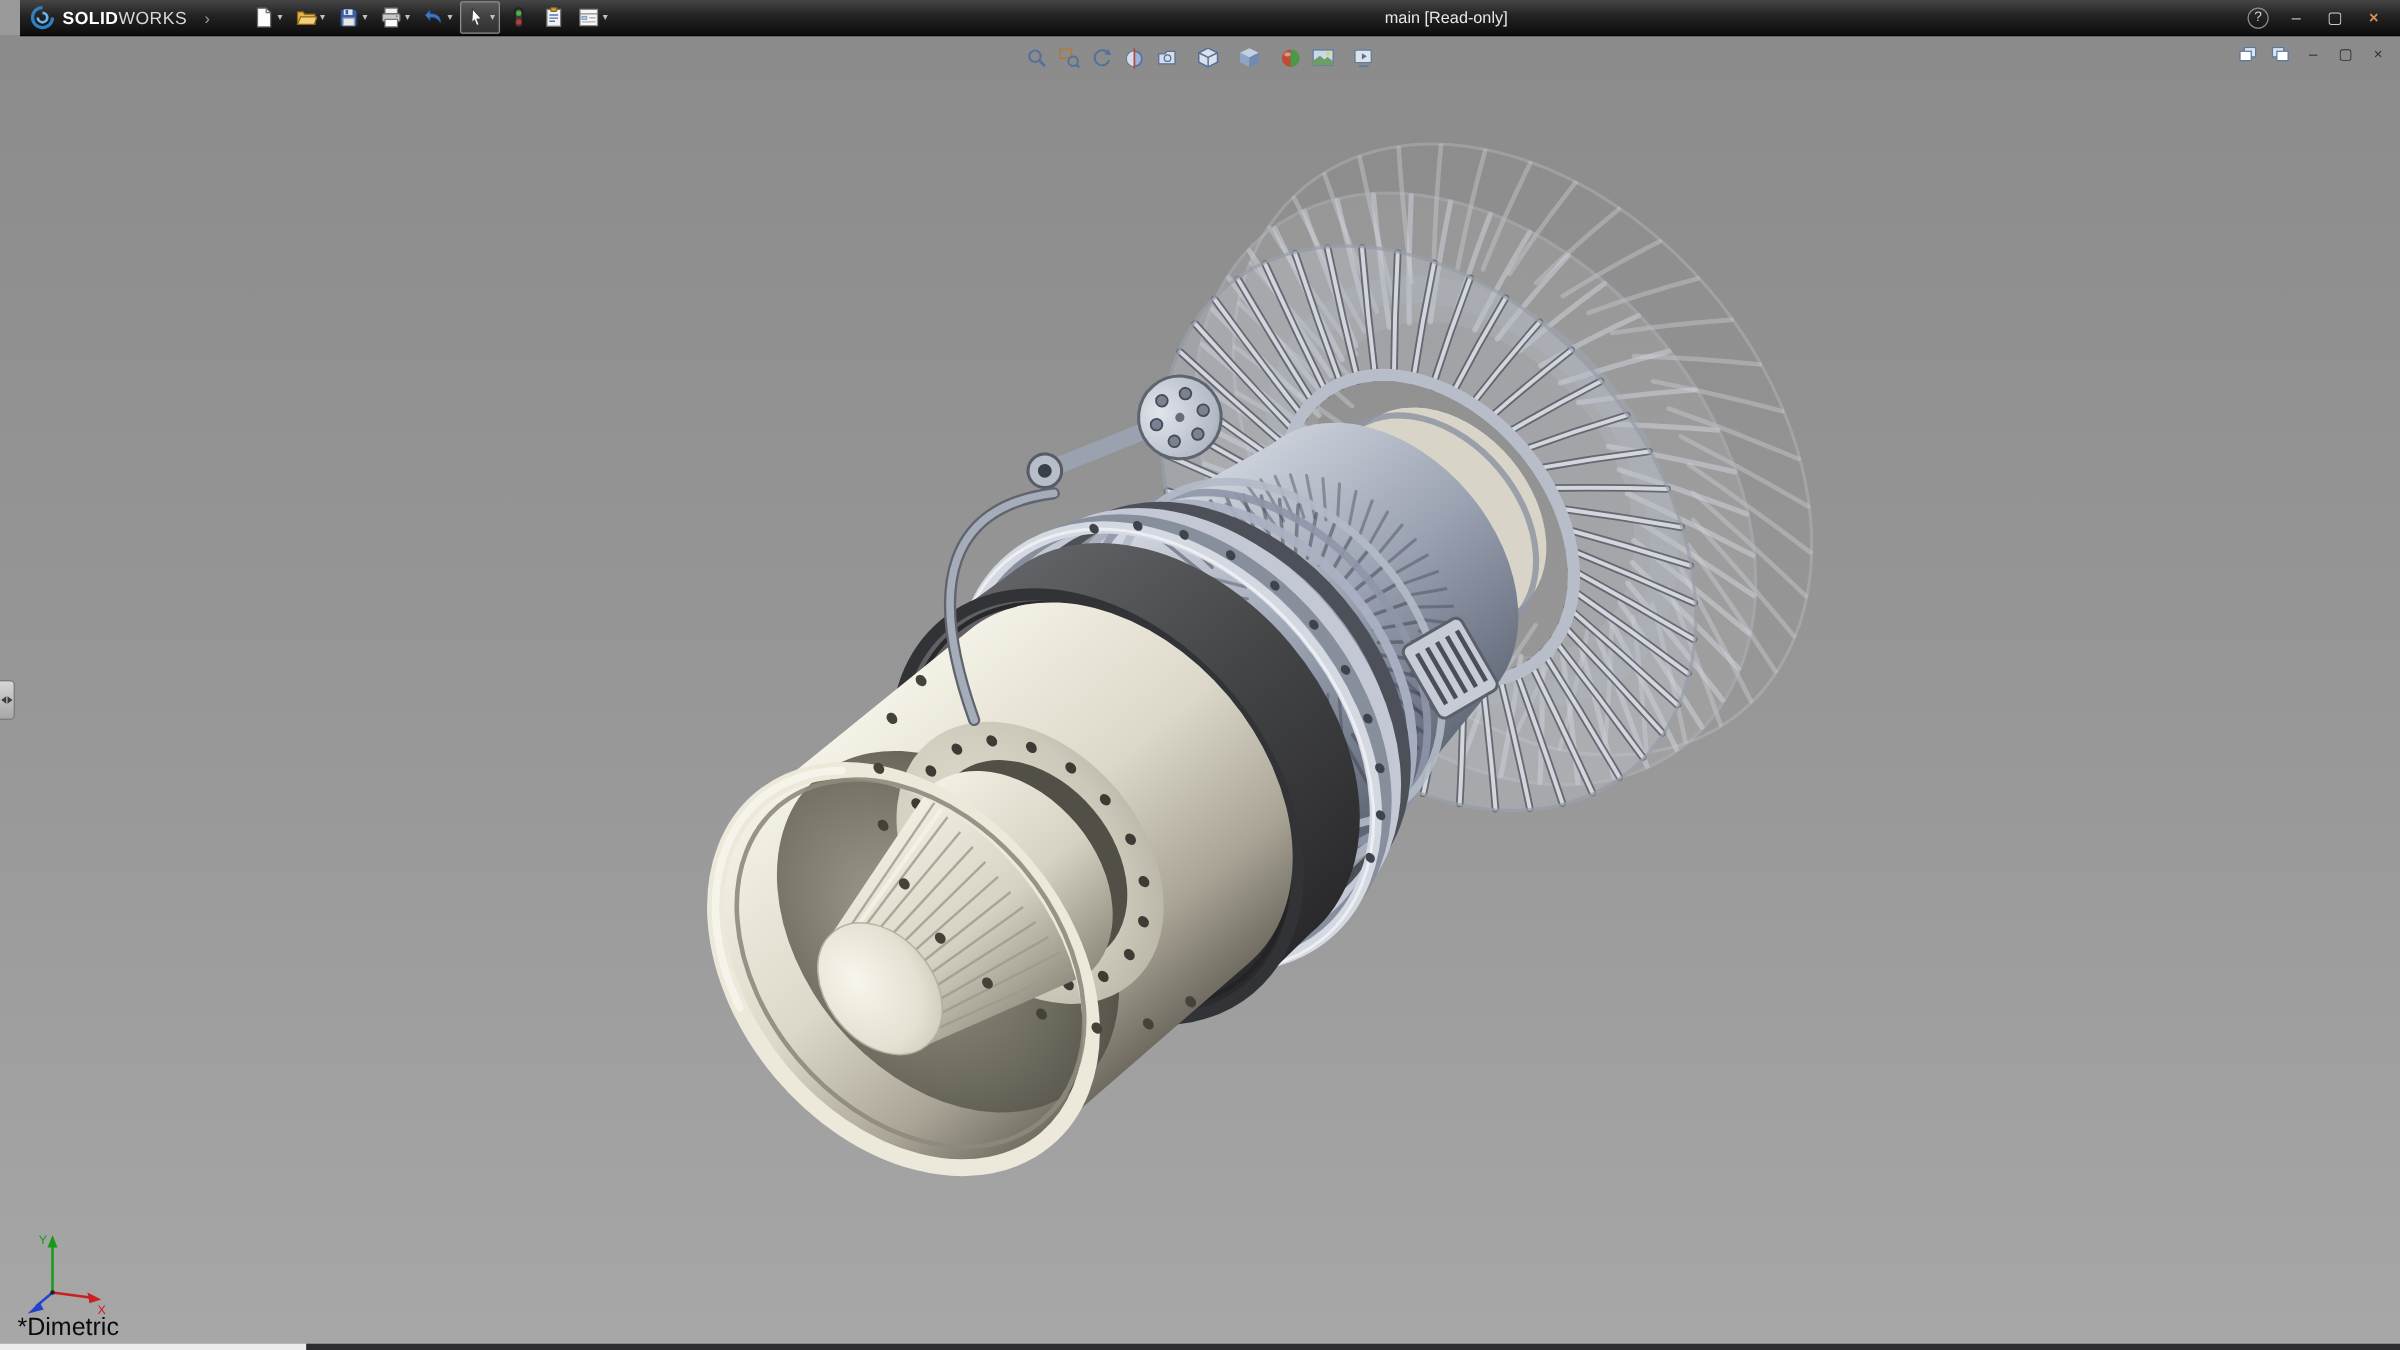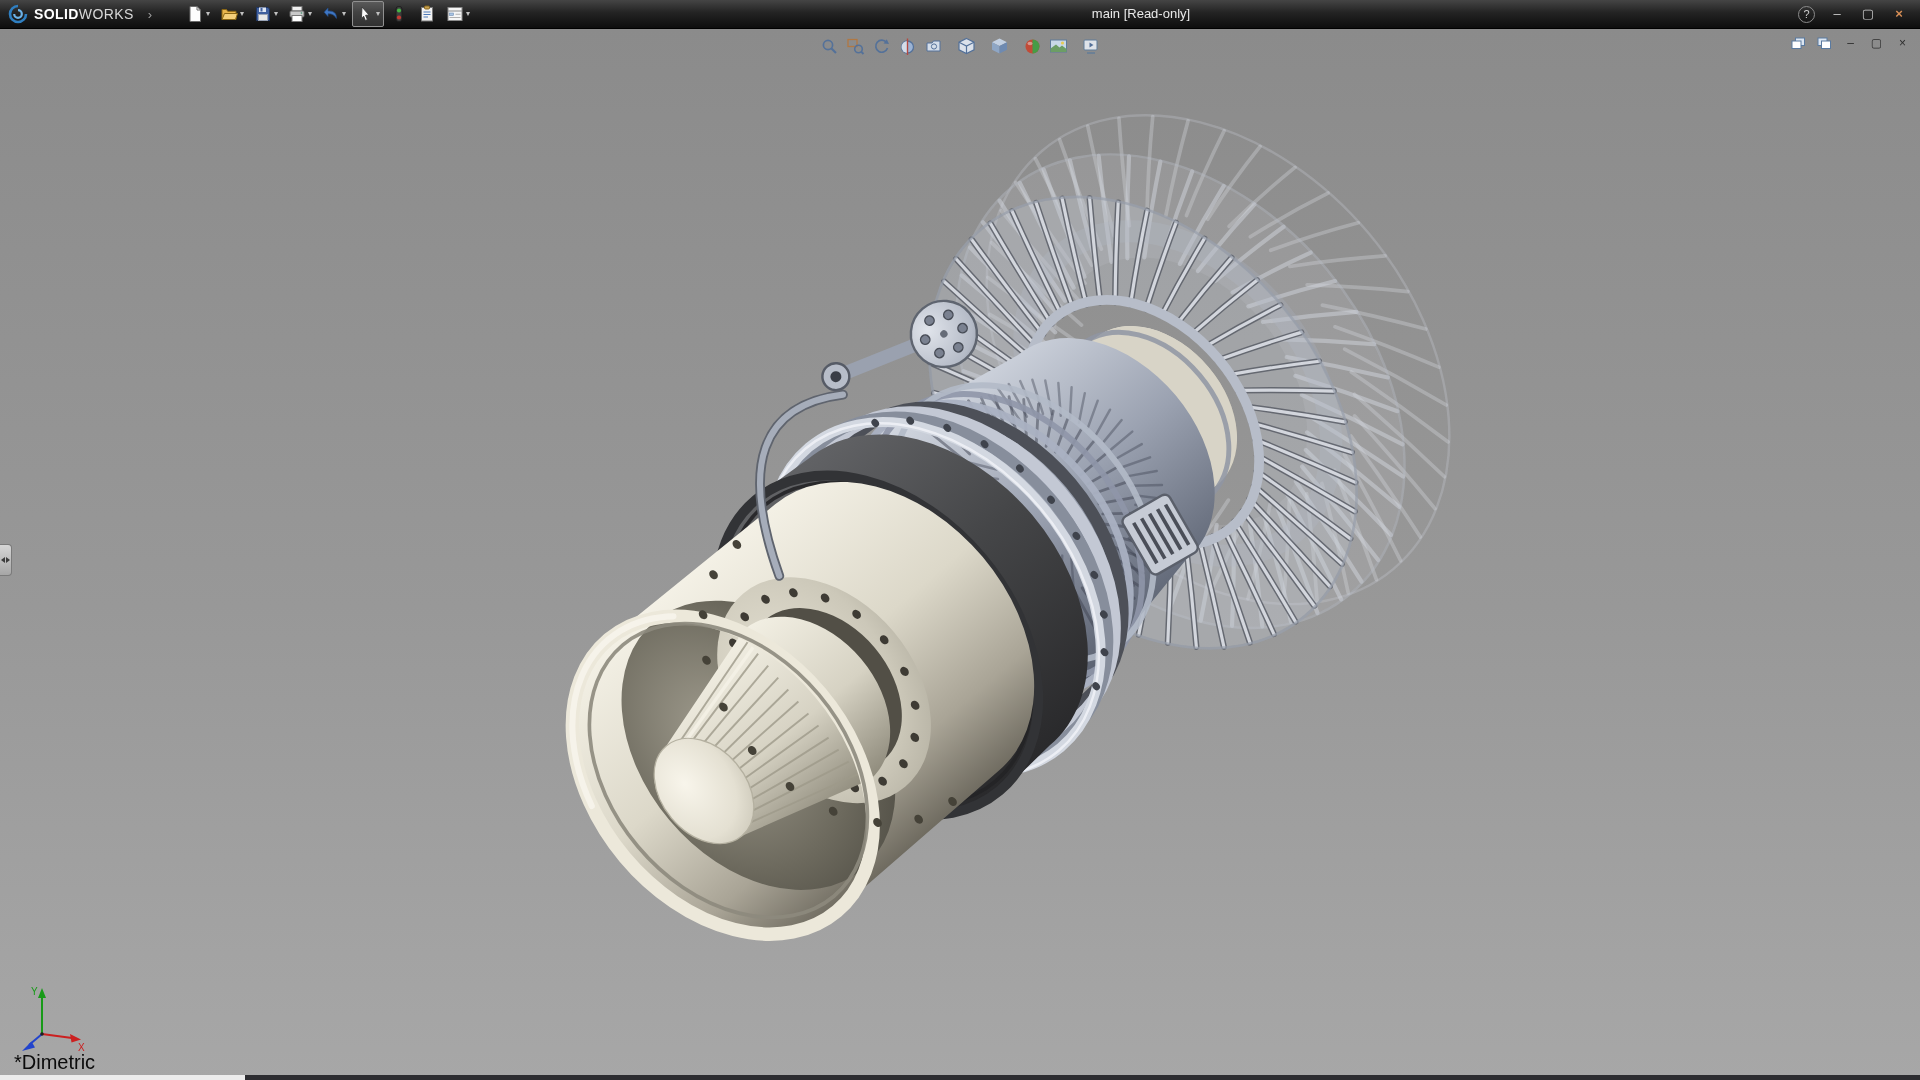--- a/index.html
+++ b/index.html
@@ -1,19 +1,19 @@
 <!DOCTYPE html>
 <html><head>
 <meta charset="utf-8">
 <style>
   html,body{margin:0;padding:0;width:1920px;height:1080px;overflow:hidden;
     font-family:"Liberation Sans",sans-serif;background:#9a9a9a;position:relative;}
 
   
-  .titlebar{position:absolute;top:0;left:0;right:0;height:28px;
+  .titlebar{position:absolute;top:0;left:16px;right:0;height:28px;
     background:linear-gradient(#454545,#232323 45%,#0d0d0d);
     border-bottom:1px solid #000;display:flex;align-items:center;z-index:20;}
   .logo{display:flex;align-items:center;gap:6px;padding-left:8px;}
   .logo svg{width:20px;height:20px;}
   .brand{font-size:14px;letter-spacing:.4px;color:#fff;white-space:nowrap;}
   .brand .solid{font-weight:bold;}
   .brand .works{font-weight:300;color:#d8d8d8;}
   .menu-chevron{color:#9f9f9f;font-size:13px;margin-left:8px;}
   .quick-toolbar{display:flex;align-items:center;gap:2px;margin-left:30px;}
   .tbtn{height:24px;display:flex;align-items:center;padding:0 3px;

